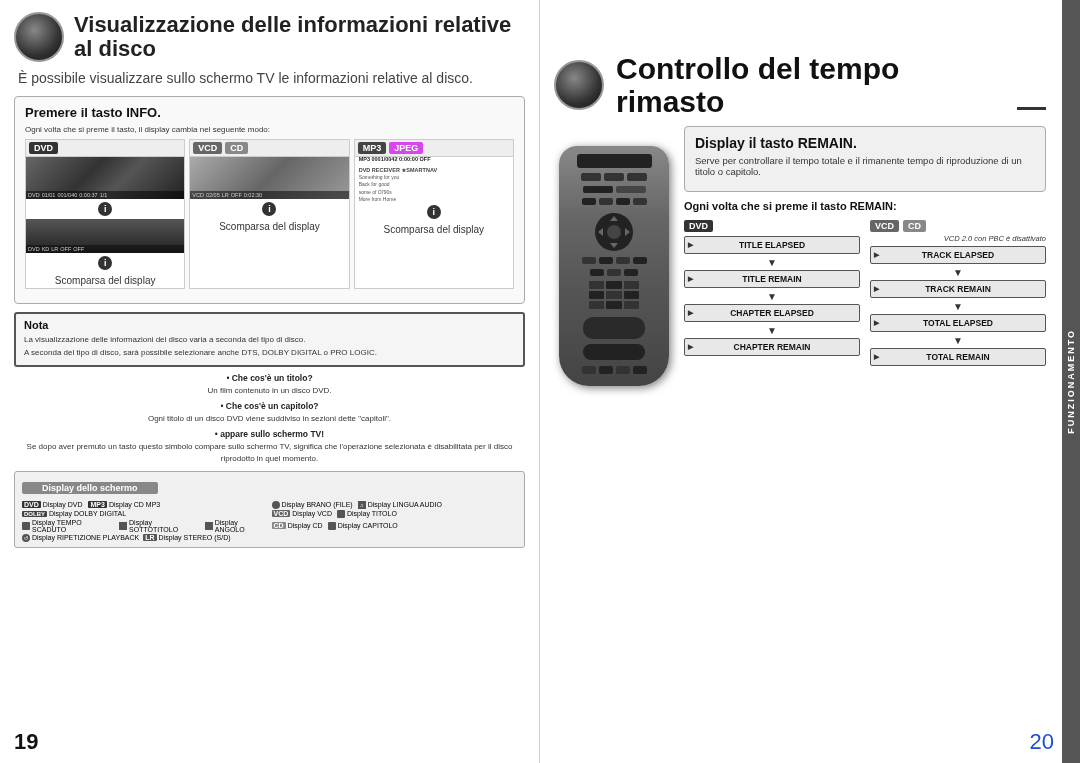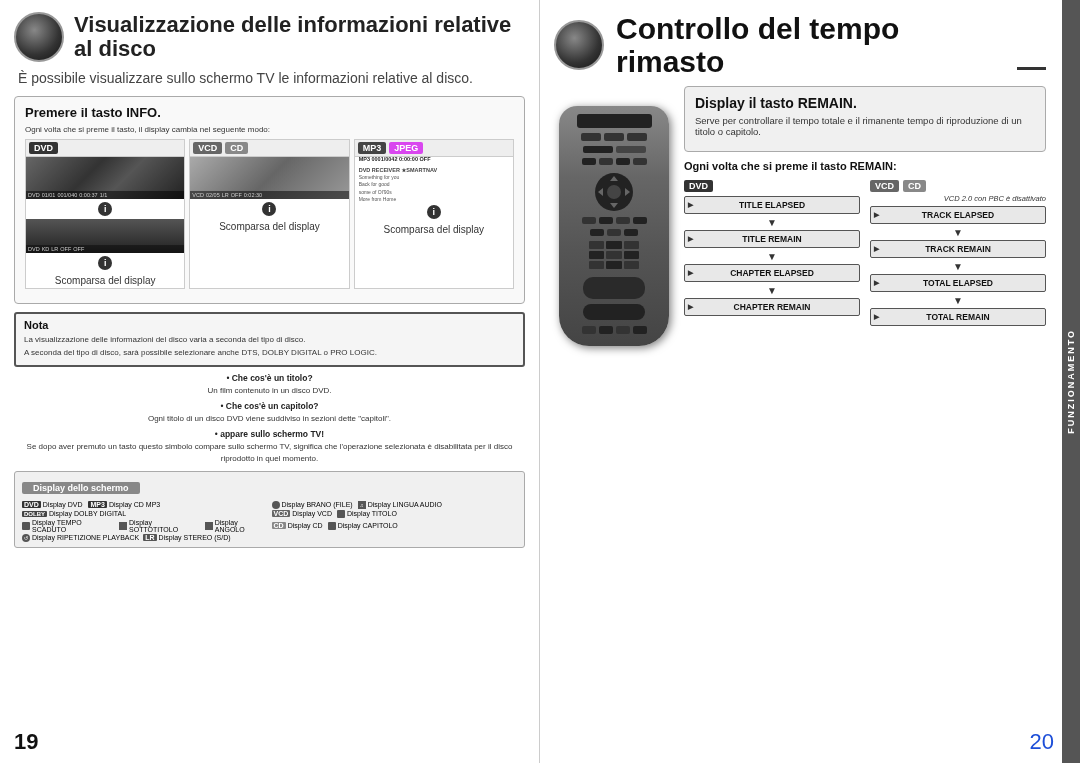--- a/index.html
+++ b/index.html
@@ -240,21 +240,21 @@
       padding: 5px 7px;
       background: #f0f0f0;
     }
     .display-box-title {
       font-size: 9px;
       font-weight: bold;
       text-align: center;
       background: #888;
       color: #fff;
       border-radius: 2px;
-      padding: 1px 11px;
+      padding: 1px 20px;
       margin-bottom: 4px;
       display: inline-block;
     }
 
     
     .page-num-left {
       position: absolute;
       bottom: 8px;
       left: 14px;
       font-size: 22px;
@@ -331,20 +331,21 @@
     .flow-arrow {
       text-align: center;
       font-size: 10px;
       color: #333;
       line-height: 1;
       margin-bottom: 1px;
     }
 
     .right-content {
       padding-right: 20px;
+      margin-top: 40px;
     }
     .remain-question {
       font-size: 11px;
       font-weight: bold;
       color: #111;
       margin-bottom: 8px;
     }
 
     .dvd-vcd-row {
       display: flex;

